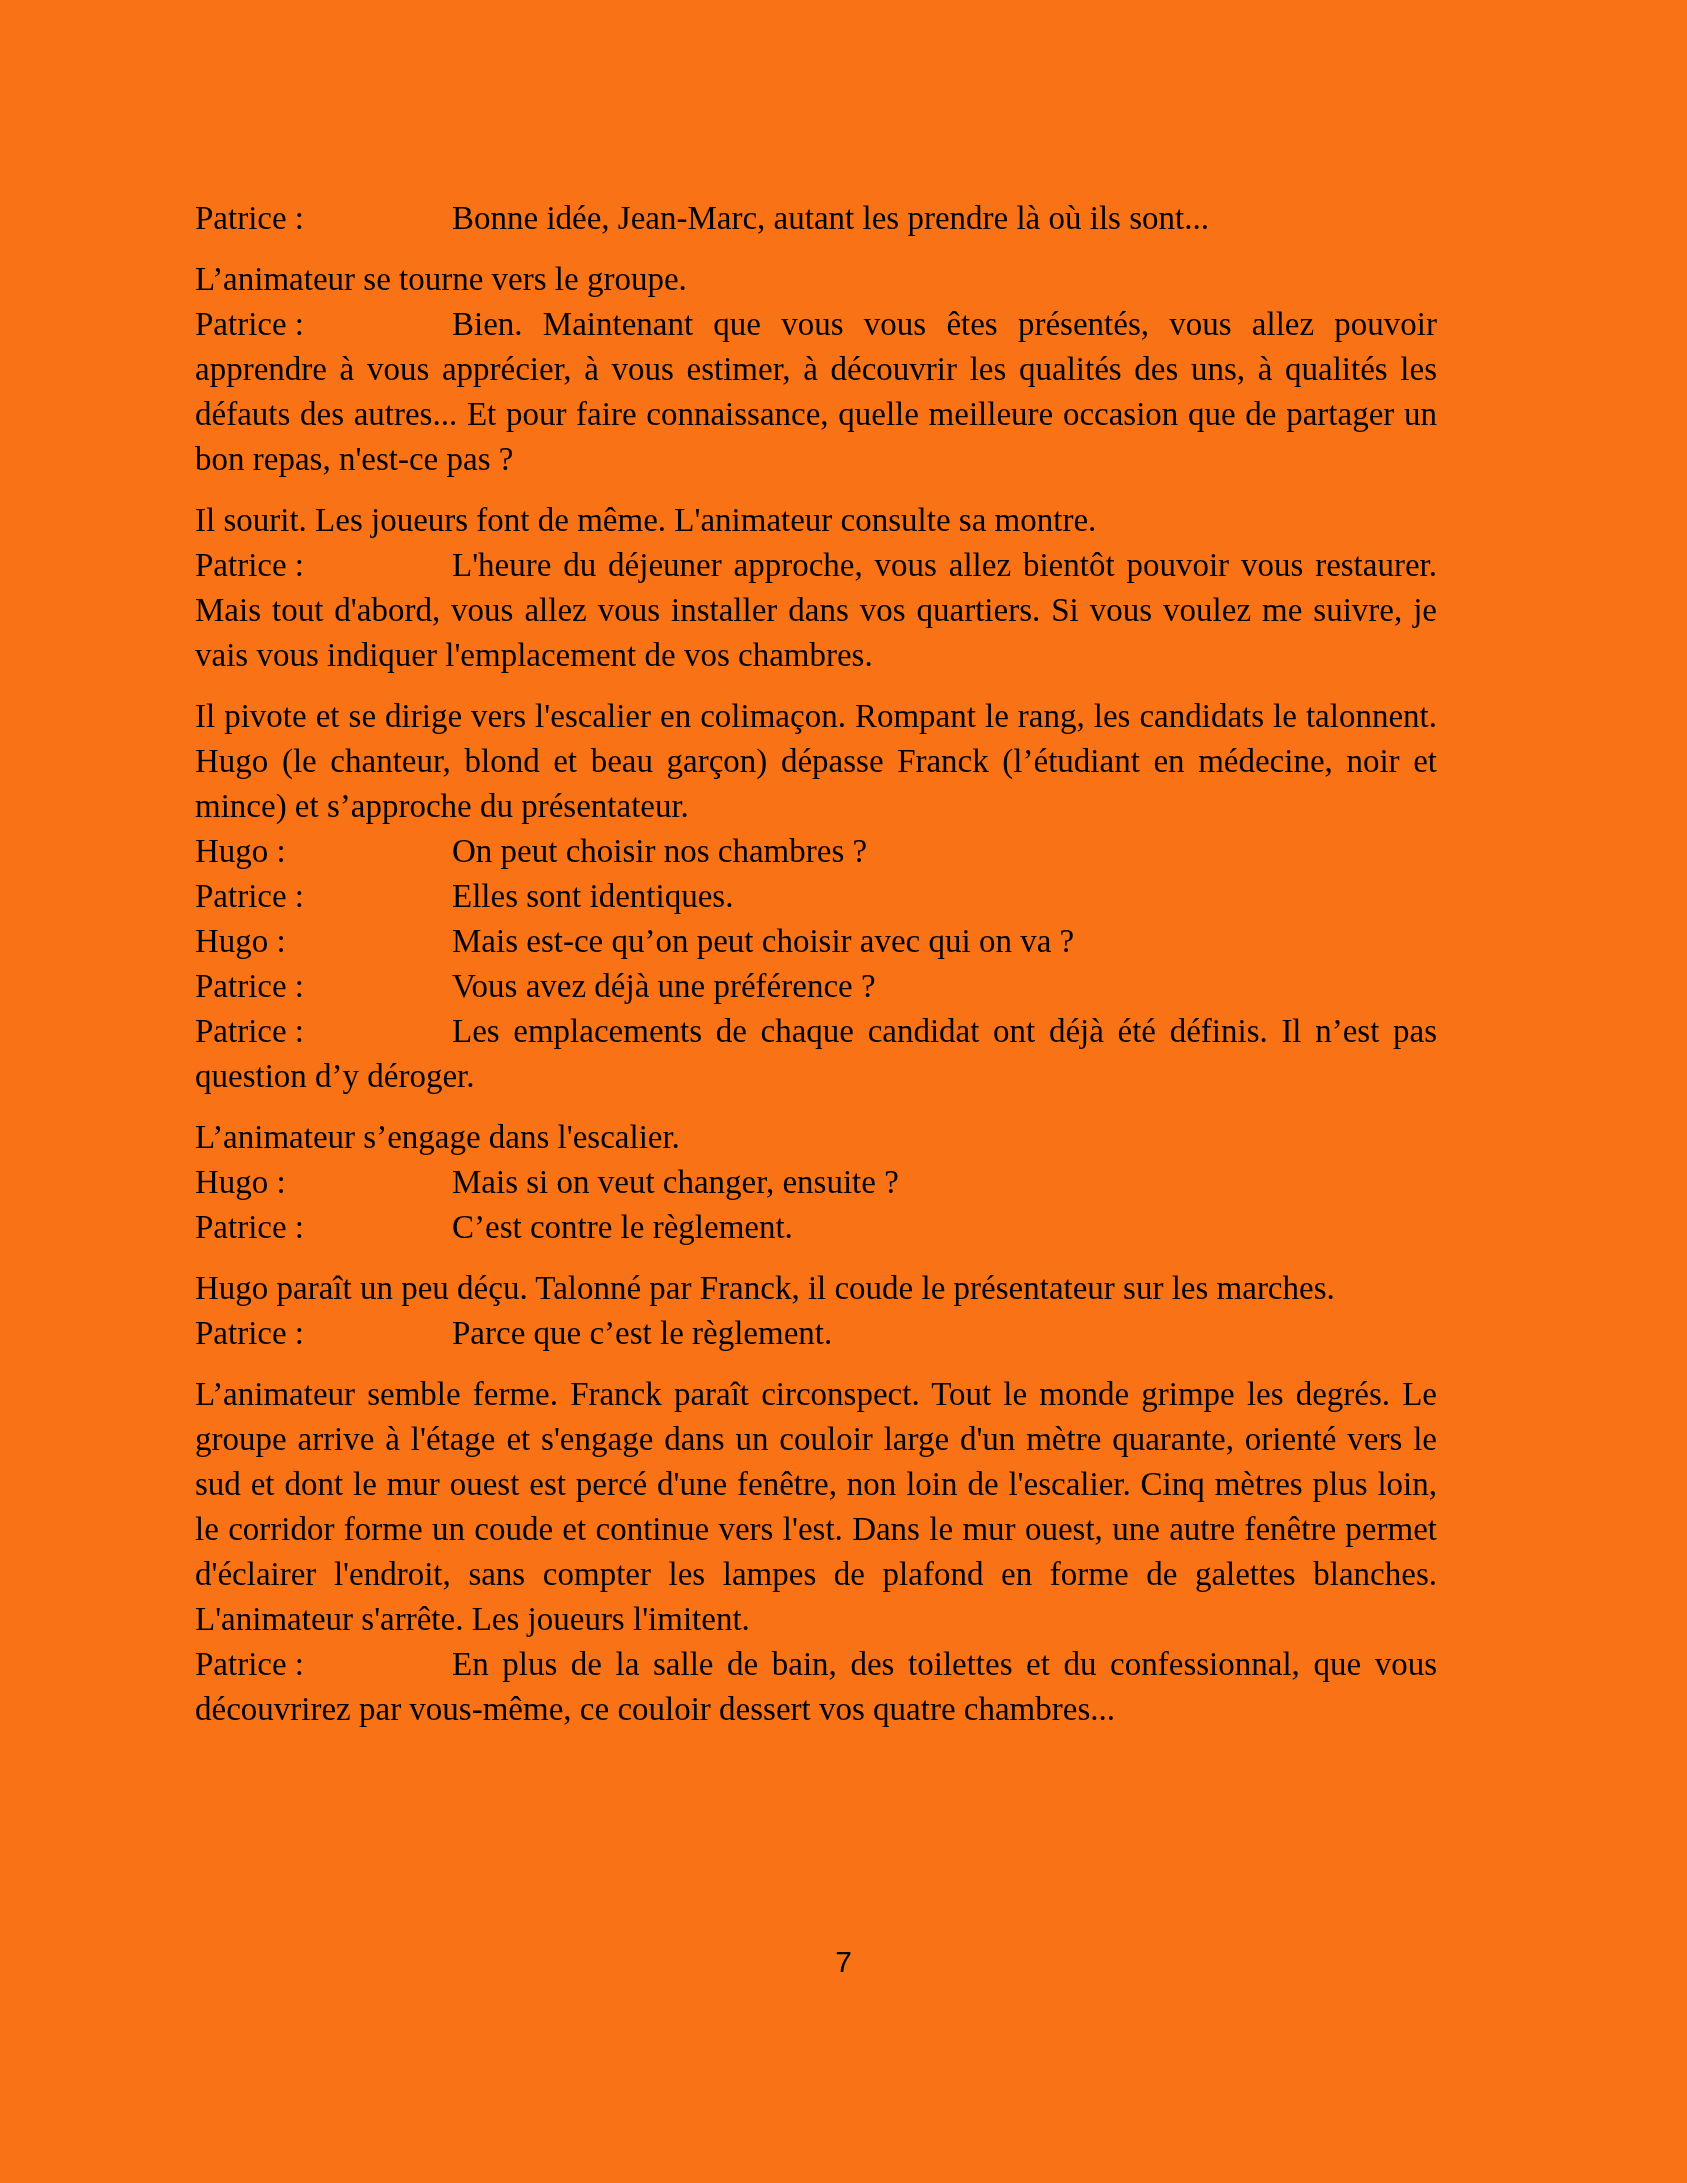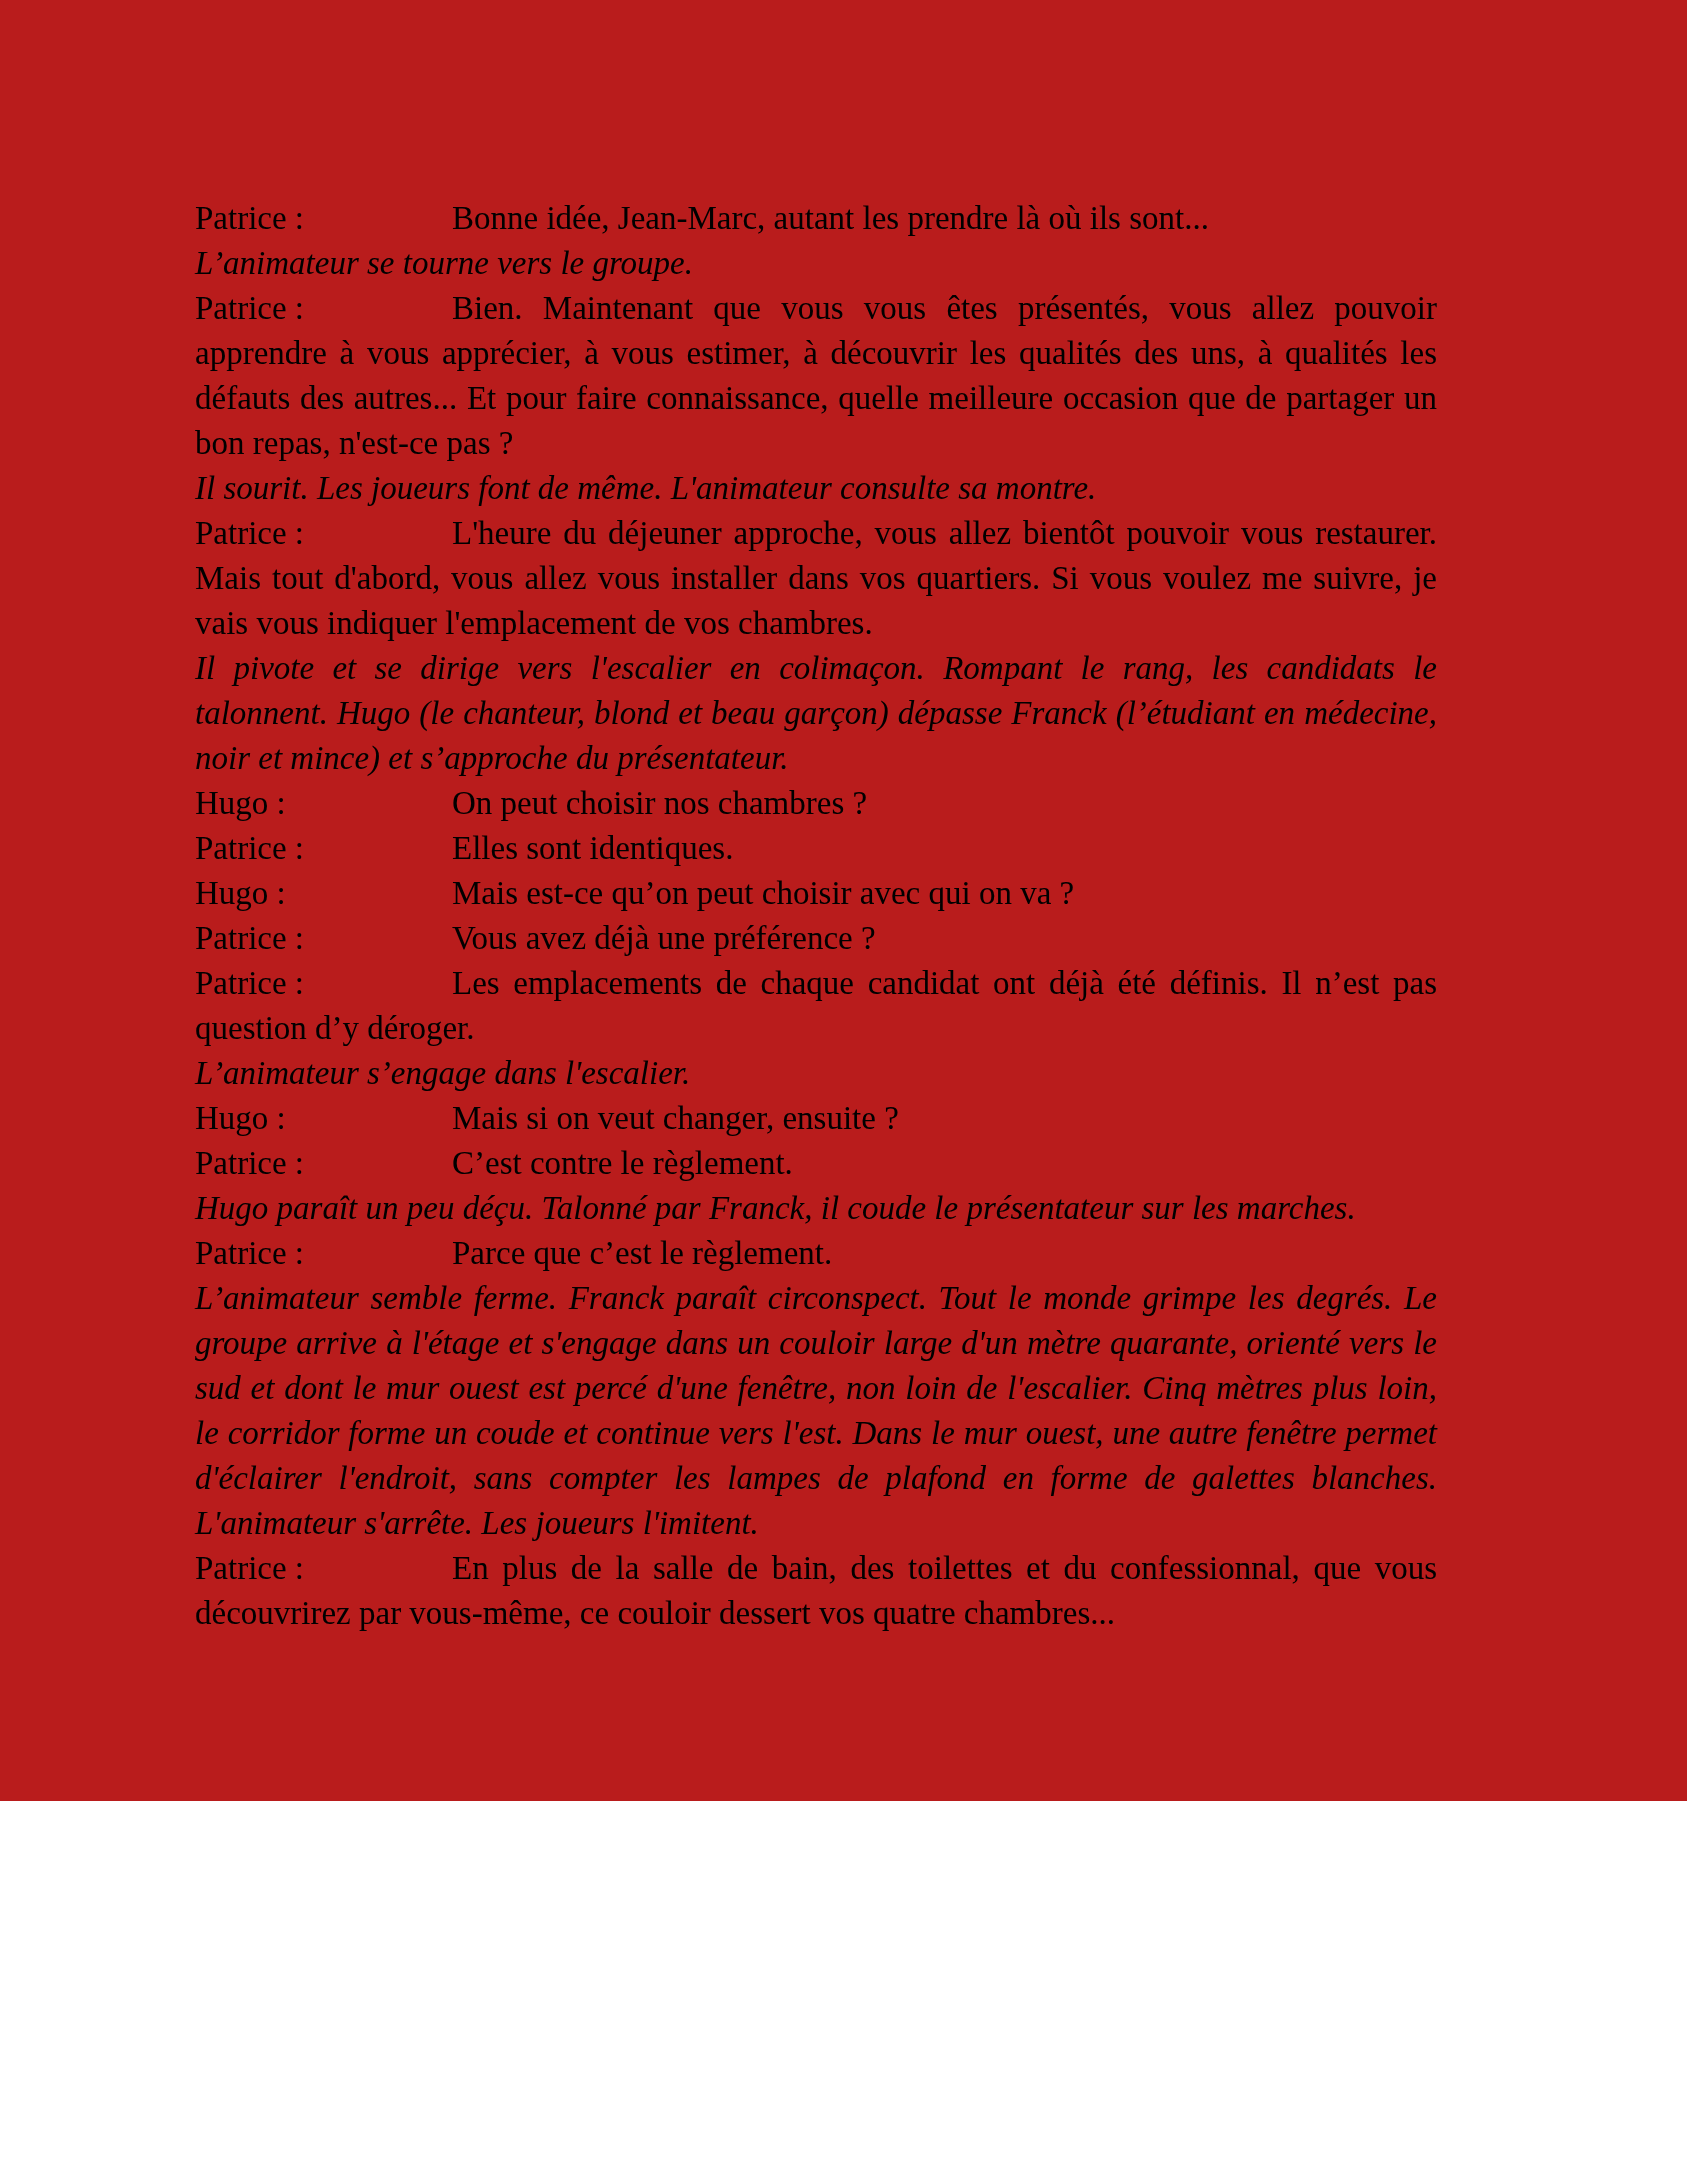--- a/index.html
+++ b/index.html
@@ -3,41 +3,41 @@
 <meta charset="utf-8">
 <style>
   html, body {
     margin: 0;
     padding: 0;
     background: #ffffff;
   }
   .page {
     position: relative;
     width: 1687px;
-    height: 1801px;
-    background: #b91c1c;
+    height: 2183px;
+    background: #f97316;
     color: #000000;
     font-family: "Liberation Serif", serif;
     font-size: 33px;
     line-height: 45px;
     overflow: hidden;
   }
   .content {
     position: absolute;
     left: 195px;
     top: 196px;
     width: 1242px;
   }
   .para {
     margin: 0;
     padding: 0;
     text-align: justify;
   }
   .para.direction {
-    font-style: italic;
+    margin-top: 16px;
   }
   .speaker {
     display: inline-block;
     width: 257px;
   }
   .speech em, .para em {
     font-style: italic;
   }
   .footer {
     position: absolute;

